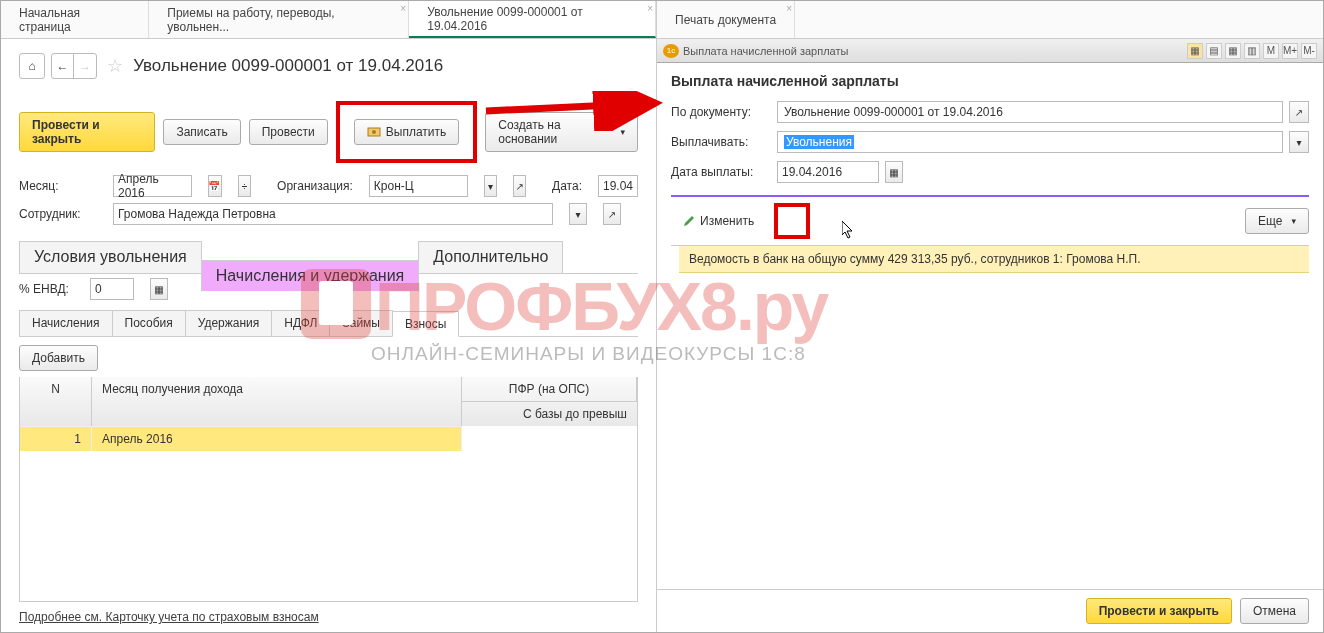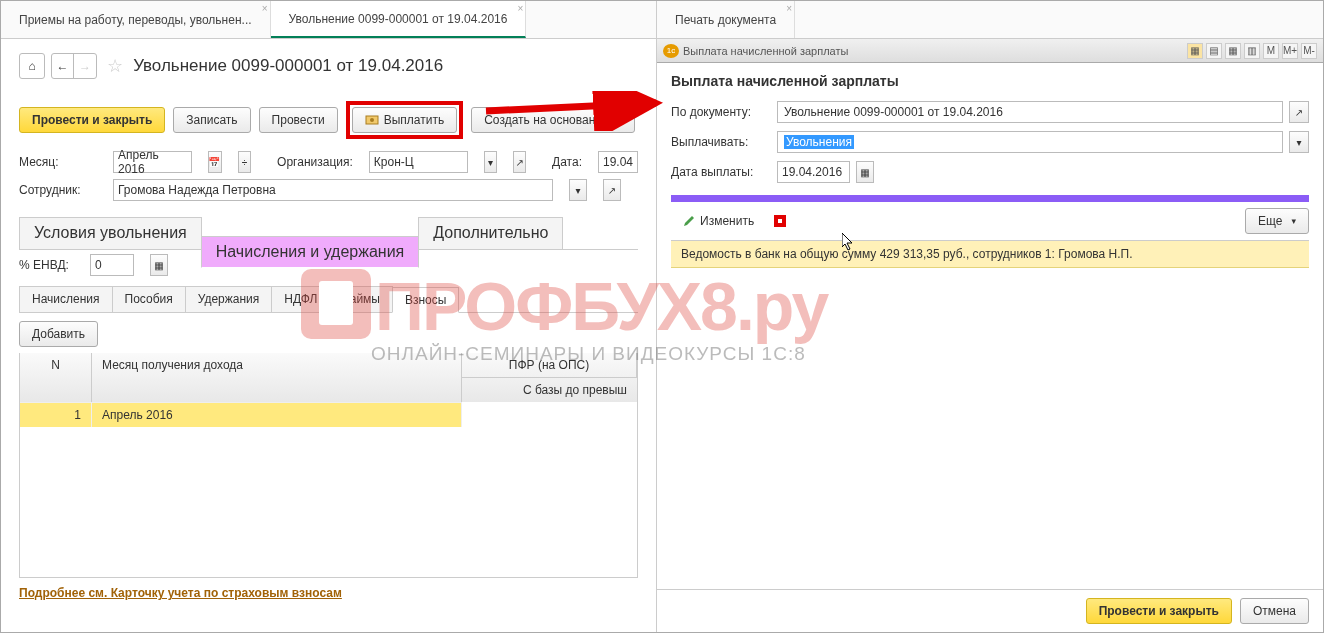--- a/index.html
+++ b/index.html
@@ -20,21 +20,21 @@
 .nav-btns .nbtn { width: 22px; height: 24px; display: inline-flex; align-items: center; justify-content: center; font-size: 12px; }
 .nav-btns .nbtn:first-child { border-right: 1px solid #bbb; }
 .star { color: #ccc; font-size: 18px; margin: 0 4px; }
 .doc-title { font-size: 17px; color: #333; }
 
 .toolbar { padding: 4px 18px 8px 18px; display: flex; gap: 8px; align-items: center; }
 .btn { border: 1px solid #aaa; border-radius: 3px; padding: 5px 12px; cursor: pointer; background: linear-gradient(#fdfdfd,#eaeaea); display: inline-flex; align-items: center; gap: 5px; font-size: 12px; }
 .btn.yellow { background: linear-gradient(#ffe97e,#ffd83a); border-color: #d4b520; font-weight: bold; }
 .btn.dropdown::after { content: "▾"; margin-left: 4px; font-size: 9px; }
 
-.highlight-box { border: 4px solid #e10000; padding: 2px; display: inline-flex; }
+.highlight-box { border: 4px solid #e10000; padding: 14px; display: inline-flex; }
 .form-area { padding: 4px 18px; }
 .form-row { display: flex; align-items: center; gap: 16px; margin-bottom: 6px; }
 .form-label { min-width: 78px; color: #333; }
 .input { border: 1px solid #bbb; height: 22px; padding: 0 4px; background: #fff; font-size: 12px; display: inline-flex; align-items: center; }
 .input-addon { border: 1px solid #bbb; background: linear-gradient(#fdfdfd,#eaeaea); width: 18px; height: 22px; display: inline-flex; align-items: center; justify-content: center; font-size: 10px; cursor: pointer; }
 
 .sub-tabs { border-bottom: 1px solid #ccc; margin: 6px 18px 0 18px; display: flex; }
 .sub-tab { padding: 6px 14px; border: 1px solid #ccc; border-bottom: none; margin-right: -1px; background: #f4f4f4; cursor: pointer; font-size: 16px; }
 .sub-tab.active { background: #f0abfc; border-bottom: 1px solid #fff; position: relative; top: 19px; }
 
@@ -44,53 +44,56 @@
 
 .table-wrap { margin: 0 18px; border: 1px solid #ccc; border-top: none; }
 .tbl-header { display: flex; background: linear-gradient(#fafafa,#e8e8e8); }
 .th { padding: 5px 10px; border-right: 1px solid #ccc; font-weight: normal; }
 .th.wrap { border-bottom: 1px solid #ccc; text-align: center; }
 .tbl-row { display: flex; }
 .td { padding: 5px 10px; border-right: 1px solid #eee; border-top: 1px solid #eee; }
 .tbl-row.selected .td { background: #ffe97e; }
 
 .link-row { padding: 8px 18px 10px 18px; }
-.link { color: #a16207; text-decoration: underline; cursor: pointer; font-size: 12px; font-weight: bold; }
+.link { color: #404040; text-decoration: underline; cursor: pointer; font-size: 12px; }
 
 .right-title-bar { background: linear-gradient(#f0f0f0,#dedede); height: 24px; display: flex; align-items: center; padding: 0 6px; color: #555; font-size: 11px; border-bottom: 1px solid #aaa; }
 .right-tools { margin-left: auto; display: flex; gap: 3px; }
 .tool-ic { width: 16px; height: 16px; display: inline-flex; align-items: center; justify-content: center; font-size: 10px; background: #f5f5f5; border: 1px solid #ccc; }
 .right-content { padding: 10px 14px; flex: 1; display: flex; flex-direction: column; }
 .right-heading { font-size: 14px; font-weight: bold; margin-bottom: 12px; }
 .rf-row { display: flex; align-items: center; margin-bottom: 8px; gap: 6px; }
 .rf-label { min-width: 100px; }
 .rf-input { flex: 1; border: 1px solid #bbb; height: 22px; padding: 0 6px; font-size: 12px; background: #fff; display: flex; align-items: center; }
 .rf-input .sel-text { background: #3399ff; color: #fff; padding: 0 2px; }
 .rf-addon { border: 1px solid #bbb; background: linear-gradient(#fdfdfd,#eaeaea); width: 20px; height: 22px; display: inline-flex; align-items: center; justify-content: center; font-size: 10px; }
 
-.right-toolbar { border-top: 7px solid #8b5cf6; border-bottom: 1px solid #ccc; padding: 6px 0; display: flex; gap: 8px; align-items: center; }
-.yellow-strip { background: #fff1b8; padding: 6px 10px; font-size: 12px; border-bottom: 1px solid #e4d37a; }
+.right-toolbar { border-top: 2px solid #8b5cf6; border-bottom: 1px solid #ccc; padding: 6px 0; display: flex; gap: 8px; align-items: center; }
+.yellow-strip { background: #fff1b8; padding: 6px 10px; font-size: 12px; border-bottom: 1px solid #e4d37a; margin-left: 8px; }
 
 .right-footer { padding: 8px 14px; border-top: 1px solid #ccc; background: #fff; display: flex; justify-content: flex-end; gap: 8px; }
 
 .arrow-red { position: absolute; top: 90px; left: 480px; z-index: 50; pointer-events: none; }
 
 .watermark { position: absolute; left: 300px; top: 266px; font-size: 68px; font-weight: bold; color: rgba(220,70,60,0.35); pointer-events: none; letter-spacing: -2px; font-family: Arial, sans-serif; }
 .watermark-sub { position: absolute; left: 370px; top: 342px; font-size: 19px; color: rgba(120,120,120,0.5); pointer-events: none; letter-spacing: 1px; }
 
 .cursor-ic { position: absolute; pointer-events: none; }
 .pencil-ic { width: 12px; height: 12px; display: inline-block; }
 .doc-ic { width: 14px; height: 14px; display: inline-block; }
 </style>
 </head>
 <body>
 
 <div class="main-layout">
   <div class="left-pane">
     <div class="tabs-bar">
+      <div class="tab">
+          <span>Начальная страница</span>
+        </div>
       <div class="tab">
           <span>Приемы на работу, переводы, увольнен...</span>
           <span class="tab-close">×</span>
         </div>
       <div class="tab active">
           <span>Увольнение 0099-000001 от 19.04.2016</span>
           <span class="tab-close">×</span>
         </div>
     </div>
     <div class="doc-header">
@@ -211,21 +214,21 @@
       </div>
       <div class="rf-row">
         <span class="rf-label">Выплачивать:</span>
         <span class="rf-input">
             <span class="sel-text">Увольнения</span>
           </span>
         <span class="rf-addon">▾</span>
       </div>
       <div class="rf-row">
         <span class="rf-label">Дата выплаты:</span>
-        <span class="input" style="width:73px;text-align:right;">19.04.2016</span>
+        <span class="input" style="width:102px;text-align:right;">19.04.2016</span>
         <span class="input-addon">▦</span>
       </div>
       <div class="right-toolbar" style="margin-top:4px;">
         <span class="btn" style="border:none;background:none;">
           <svg class="pencil-ic" viewBox="0 0 12 12">
               <path d="M1 11l1-3 7-7 2 2-7 7-3 1z" fill="#4a9e4a"></path>
             </svg>
           <span>Изменить</span>
         </span>
         <span class="highlight-box" style="position:relative;">

